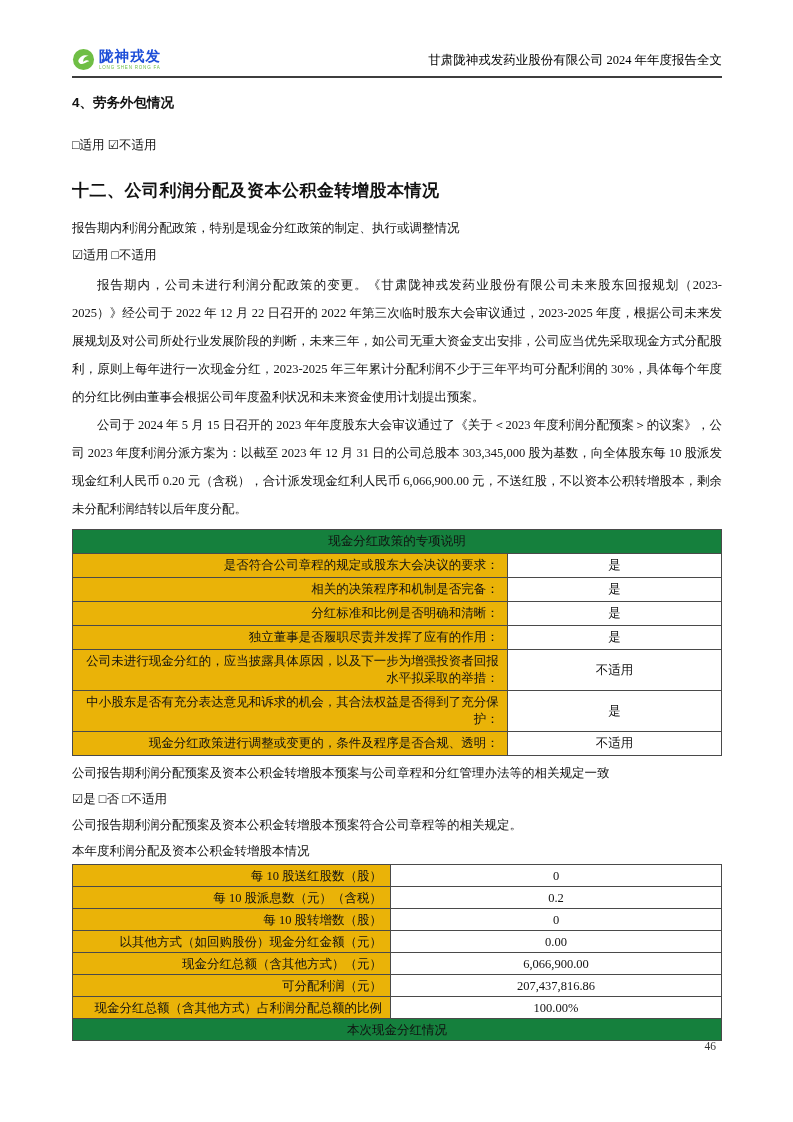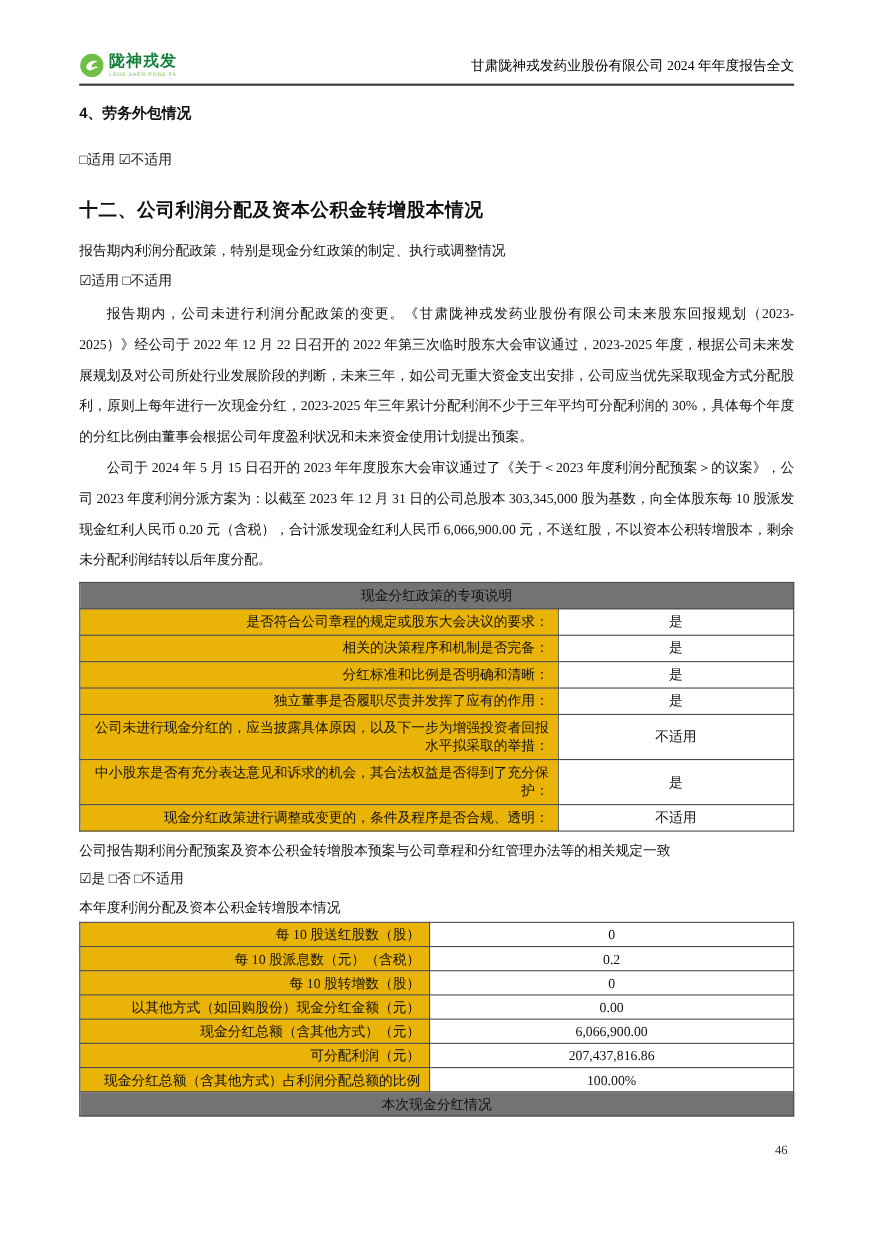--- a/index.html
+++ b/index.html
@@ -21,21 +21,21 @@
     padding-top: 48px;
     display: flex; align-items: flex-end; justify-content: space-between;
     border-bottom: 2.5px solid #3d3d3d;
     padding-bottom: 5px;
   }
   .logo { display: flex; align-items: center; gap: 4px; }
   .logo-circle { width: 23px; height: 23px; flex: 0 0 auto; }
   .logo-textcol { display: flex; flex-direction: column; line-height: 1; }
   .logo-cn {
     font-family: "Liberation Sans", "DejaVu Sans", sans-serif;
-    font-weight: bold; font-size: 14.5px; color: #15803d; letter-spacing: 1px;
+    font-weight: bold; font-size: 14.5px; color: #1d4ed8; letter-spacing: 1px;
   }
   .logo-en {
     font-family: "Liberation Sans", "DejaVu Sans", sans-serif;
     font-size: 4.5px; color: #6fbe45; letter-spacing: 0.8px; margin-top: 2px;
   }
   .doc-title { font-size: 12.5px; color: #000; padding-bottom: 2px; }
 
   
   .h-small {
     font-family: "Liberation Sans", "DejaVu Sans", sans-serif;
@@ -62,21 +62,21 @@
   }
   td { border: 1px solid #4a4a4a; line-height: 17px; padding: 3px 8px; }
   .t1 { margin-top: 6px; }
   .t1 col.c-label { width: 67%; }
   .t1 col.c-value { width: 33%; }
   .t2 { margin-top: 4px; }
   .t2 col.c-label { width: 49%; }
   .t2 col.c-value { width: 51%; }
   td.cell-label { background: #eab308; text-align: right; }
   td.cell-value { background: #ffffff; text-align: center; }
-  td.cell-span  { background: #737373; text-align: center; }
+  td.cell-span  { background: #15803d; text-align: center; }
   .t2 td { line-height: 16px; padding: 2.5px 8px; }
 
   .post-line  { font-size: 12.5px; margin-top: 9px; }
   .caption-line { font-size: 12.5px; margin-top: 9px; margin-bottom: 3px; }
 
   
   .page-number {
     position: absolute; top: 1040px; left: 0; width: 650px;
     text-align: right; padding-right: 6px;
     font-size: 11.5px; color: #333;
@@ -148,20 +148,21 @@
     </tr>
     <tr>
       <td class="cell-label">现金分红政策进行调整或变更的，条件及程序是否合规、透明：</td>
       <td class="cell-value">不适用</td>
     </tr>
   </tbody>
     </table>
 
   <div class="post-line">公司报告期利润分配预案及资本公积金转增股本预案与公司章程和分红管理办法等的相关规定一致</div>
   <div class="post-line">☑是 □否 □不适用</div>
+  <div class="post-line">公司报告期利润分配预案及资本公积金转增股本预案符合公司章程等的相关规定。</div>
   <div class="caption-line">本年度利润分配及资本公积金转增股本情况</div>
 
   <table class="t2">
     <colgroup>
         <col class="c-label">
         <col class="c-value">
       </colgroup>
     <tbody>
         <tr>
       <td class="cell-label">每 10 股送红股数（股）</td>

